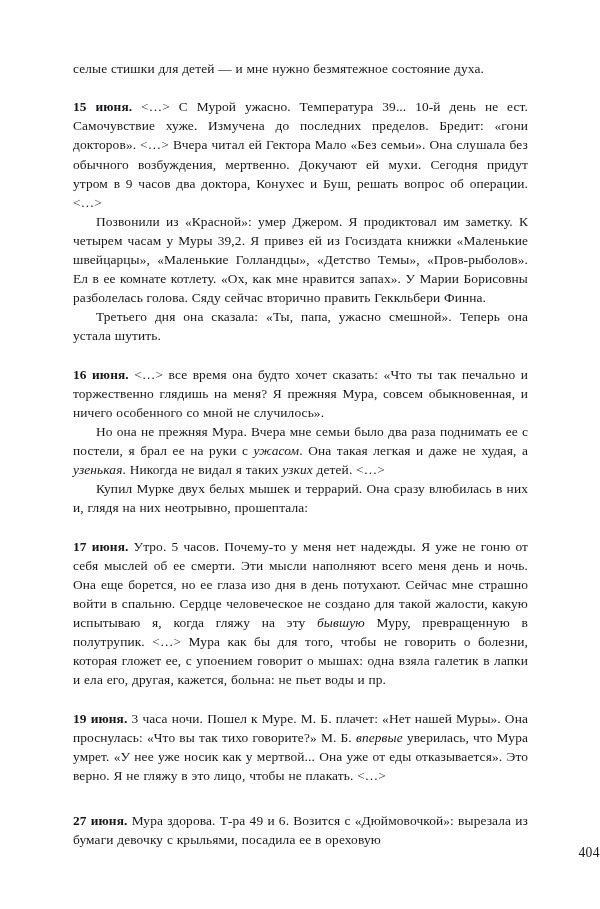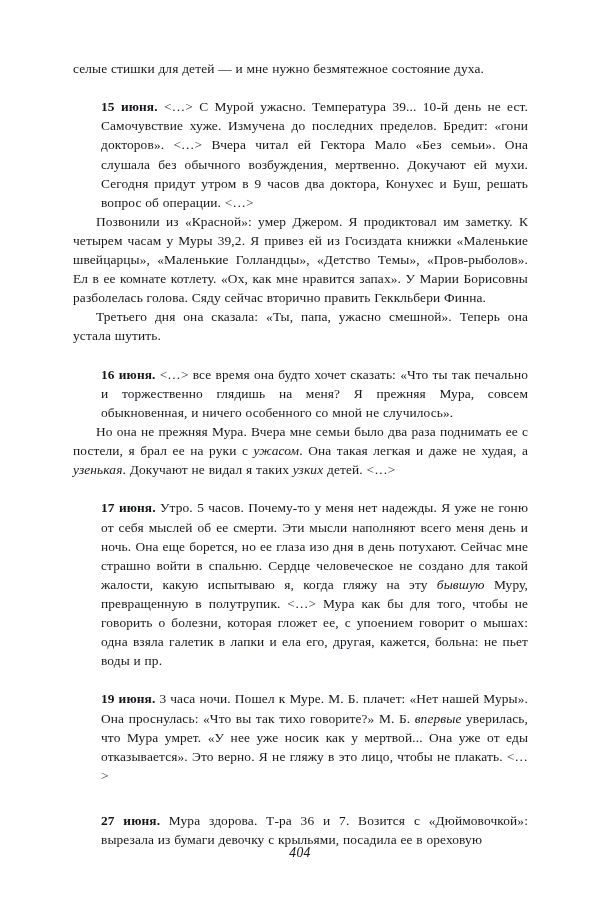--- a/index.html
+++ b/index.html
@@ -51,21 +51,20 @@
 
   
   p.indent {
     text-indent: 23px;
   }
 
   
   p.entry {
     text-indent: 0;
     margin-top: 19.2px;
-    margin-left: 28px;
   }
 
   
   p.entry-wide {
     margin-top: 26px;
   }
 
   b.date {
     font-weight: bold;
     letter-spacing: 0.1px;
@@ -73,38 +72,38 @@
 
   i.em {
     font-style: italic;
   }
 
   .folio {
     position: absolute;
     left: 0;
     top: 845px;
     width: 600px;
-    text-align: center;
+    text-align: right;
     font-size: 13.6px;
-    font-style: italic;
     letter-spacing: 0.4px;
   }
 </style>
 </head>
 <body>
 
 <div class="page">
 
   <div class="textblock">
       <p class="para cont"><span>селые стишки для детей — и мне нужно безмятежное состояние духа.</span></p>
       <p class="para entry"><b class="date">15 июня.</b><span> &lt;…&gt; С Мурой ужасно. Температура 39... 10-й день не ест. Самочувствие хуже. Измучена до последних пределов. Бредит: «гони докторов». &lt;…&gt; Вчера читал ей Гектора Мало «Без семьи». Она слушала без обычного возбуждения, мертвенно. Докучают ей мухи. Сегодня придут утром в 9 часов два доктора, Конухес и Буш, решать вопрос об операции. &lt;…&gt;</span></p>
       <p class="para indent"><span>Позвонили из «Красной»: умер Джером. Я продиктовал им заметку. К четырем часам у Муры 39,2. Я привез ей из Госиздата книжки «Маленькие швейцарцы», «Маленькие Голландцы», «Детство Темы», «Пров-рыболов». Ел в ее комнате котлету. «Ох, как мне нравится запах». У Марии Борисовны разболелась голова. Сяду сейчас вторично править Геккльбери Финна.</span></p>
       <p class="para indent"><span>Третьего дня она сказала: «Ты, папа, ужасно смешной». Теперь она устала шутить.</span></p>
       <p class="para entry"><b class="date">16 июня.</b><span> &lt;…&gt; все время она будто хочет сказать: «Что ты так печально и торжественно глядишь на меня? Я прежняя Мура, совсем обыкновенная, и ничего особенного со мной не случилось».</span></p>
-      <p class="para indent"><span>Но она не прежняя Мура. Вчера мне семьи было два раза поднимать ее с постели, я брал ее на руки с </span><i class="em">ужасом</i><span>. Она такая легкая и даже не худая, а </span><i class="em">узенькая</i><span>. Докучают не видал я таких </span><i class="em">узких</i><span> детей. &lt;…&gt;</span></p>
+      <p class="para indent"><span>Но она не прежняя Мура. Вчера мне семьи было два раза поднимать ее с постели, я брал ее на руки с </span><i class="em">ужасом</i><span>. Она такая легкая и даже не худая, а </span><i class="em">узенькая</i><span>. Никогда не видал я таких </span><i class="em">узких</i><span> детей. &lt;…&gt;</span></p>
+      <p class="para indent"><span>Купил Мурке двух белых мышек и террарий. Она сразу влюбилась в них и, глядя на них неотрывно, прошептала:</span></p>
       <p class="para entry"><b class="date">17 июня.</b><span> Утро. 5 часов. Почему-то у меня нет надежды. Я уже не гоню от себя мыслей об ее смерти. Эти мысли наполняют всего меня день и ночь. Она еще борется, но ее глаза изо дня в день потухают. Сейчас мне страшно войти в спальню. Сердце человеческое не создано для такой жалости, какую испытываю я, когда гляжу на эту </span><i class="em">бывшую</i><span> Муру, превращенную в полутрупик. &lt;…&gt; Мура как бы для того, чтобы не говорить о болезни, которая гложет ее, с упоением говорит о мышах: одна взяла галетик в лапки и ела его, другая, кажется, больна: не пьет воды и пр.</span></p>
       <p class="para entry"><b class="date">19 июня.</b><span> 3 часа ночи. Пошел к Муре. М. Б. плачет: «Нет нашей Муры». Она проснулась: «Что вы так тихо говорите?» М. Б. </span><i class="em">впервые</i><span> уверилась, что Мура умрет. «У нее уже носик как у мертвой... Она уже от еды отказывается». Это верно. Я не гляжу в это лицо, чтобы не плакать. &lt;…&gt;</span></p>
-      <p class="para entry entry-wide"><b class="date">27 июня.</b><span> Мура здорова. Т-ра 36 и 7. Возится с «Дюймовочкой»: вырезала из бумаги девочку с крыльями, посадила ее в ореховую</span></p>
+      <p class="para entry entry-wide"><b class="date">27 июня.</b><span> Мура здорова. Т-ра 49 и 6. Возится с «Дюймовочкой»: вырезала из бумаги девочку с крыльями, посадила ее в ореховую</span></p>
     </div>
 
   <div class="folio">404</div>
 
 </div>
 
 </body></html>

